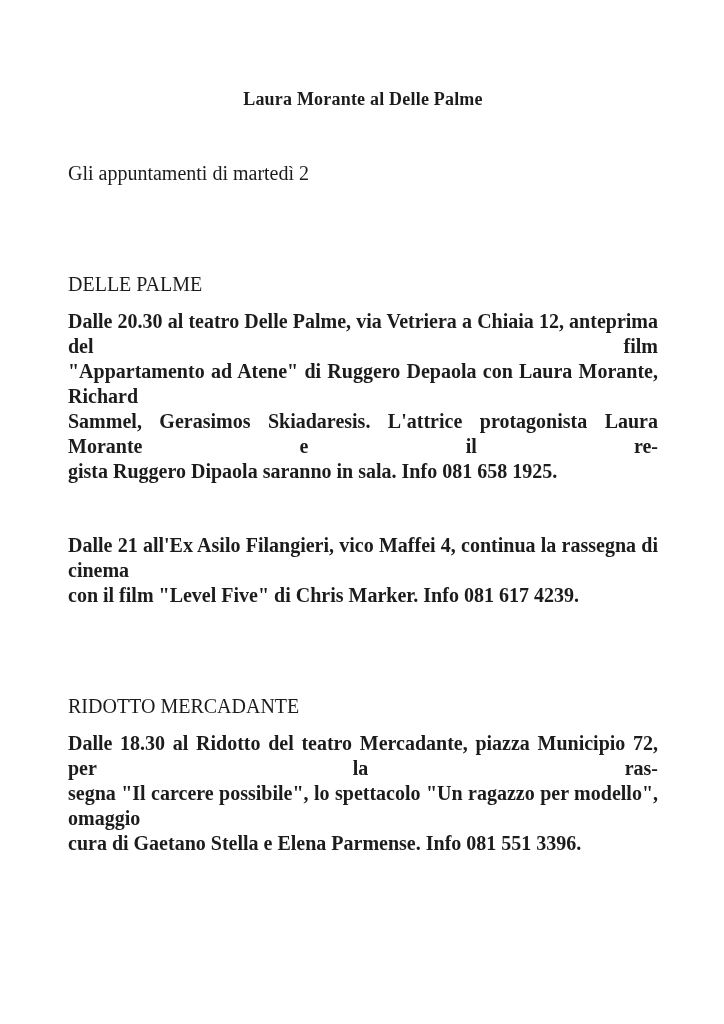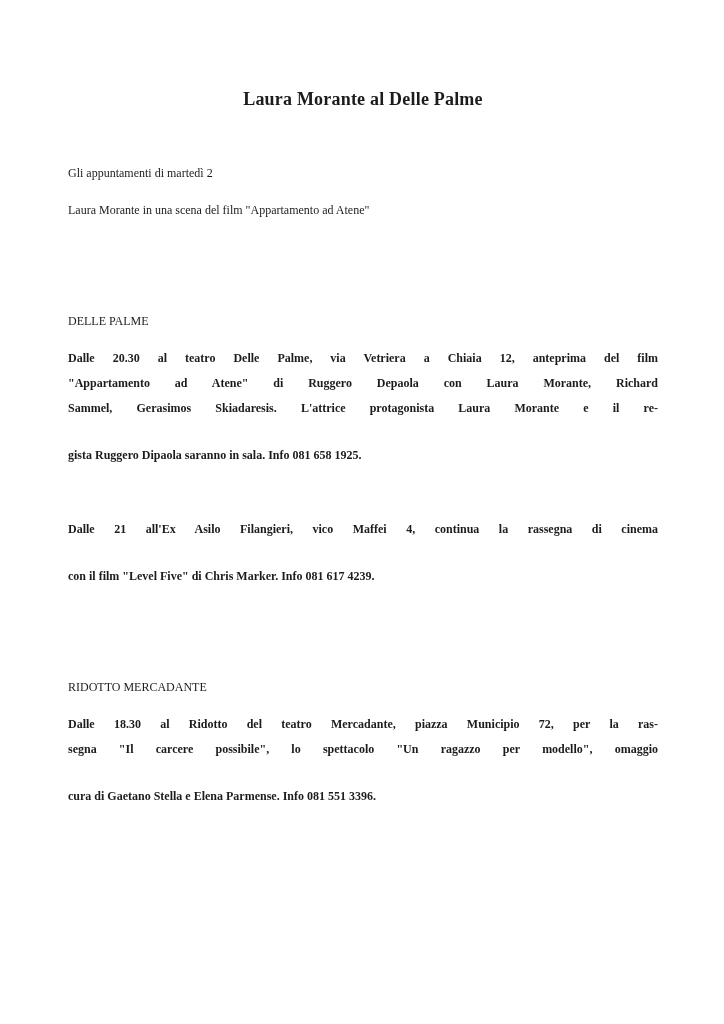--- a/index.html
+++ b/index.html
@@ -19,52 +19,50 @@
   }
   .doc-title {
     font-size: 18px;
     font-weight: bold;
     text-align: center;
     line-height: 25px;
     margin-bottom: 12px;
     letter-spacing: 0.2px;
   }
   .line, .para-line {
-    font-size: 12px;
+    font-size: 20px;
     line-height: 25px;
     margin-bottom: 12px;
   }
   .para { margin-bottom: 12px; }
   .para .para-line {
     margin-bottom: 0;
     text-align: justify;
     text-align-last: justify;
     font-weight: bold;
   }
   .para .para-line.last {
     text-align-last: left;
-    margin-top: 22px;
   }
   .gap {
     height: 25px;
     margin-bottom: 12px;
   }
 </style>
 </head>
 <body>
 
 <div class="page">
 
   <div class="doc-title">Laura Morante al Delle Palme</div>
 
   <div class="gap"></div>
 
   <div class="line">Gli appuntamenti di martedì 2</div>
 
-  <div class="line">Laura Morante in una scena del film "Appartamento ad Atene"</div>
 
   <div class="gap"></div>
 
 
   <div class="gap"></div>
 
   <div class="line">DELLE PALME</div>
 
   <div class="para">
     <div class="para-line">Dalle 20.30 al teatro Delle Palme, via Vetriera a Chiaia 12, anteprima del film</div>

